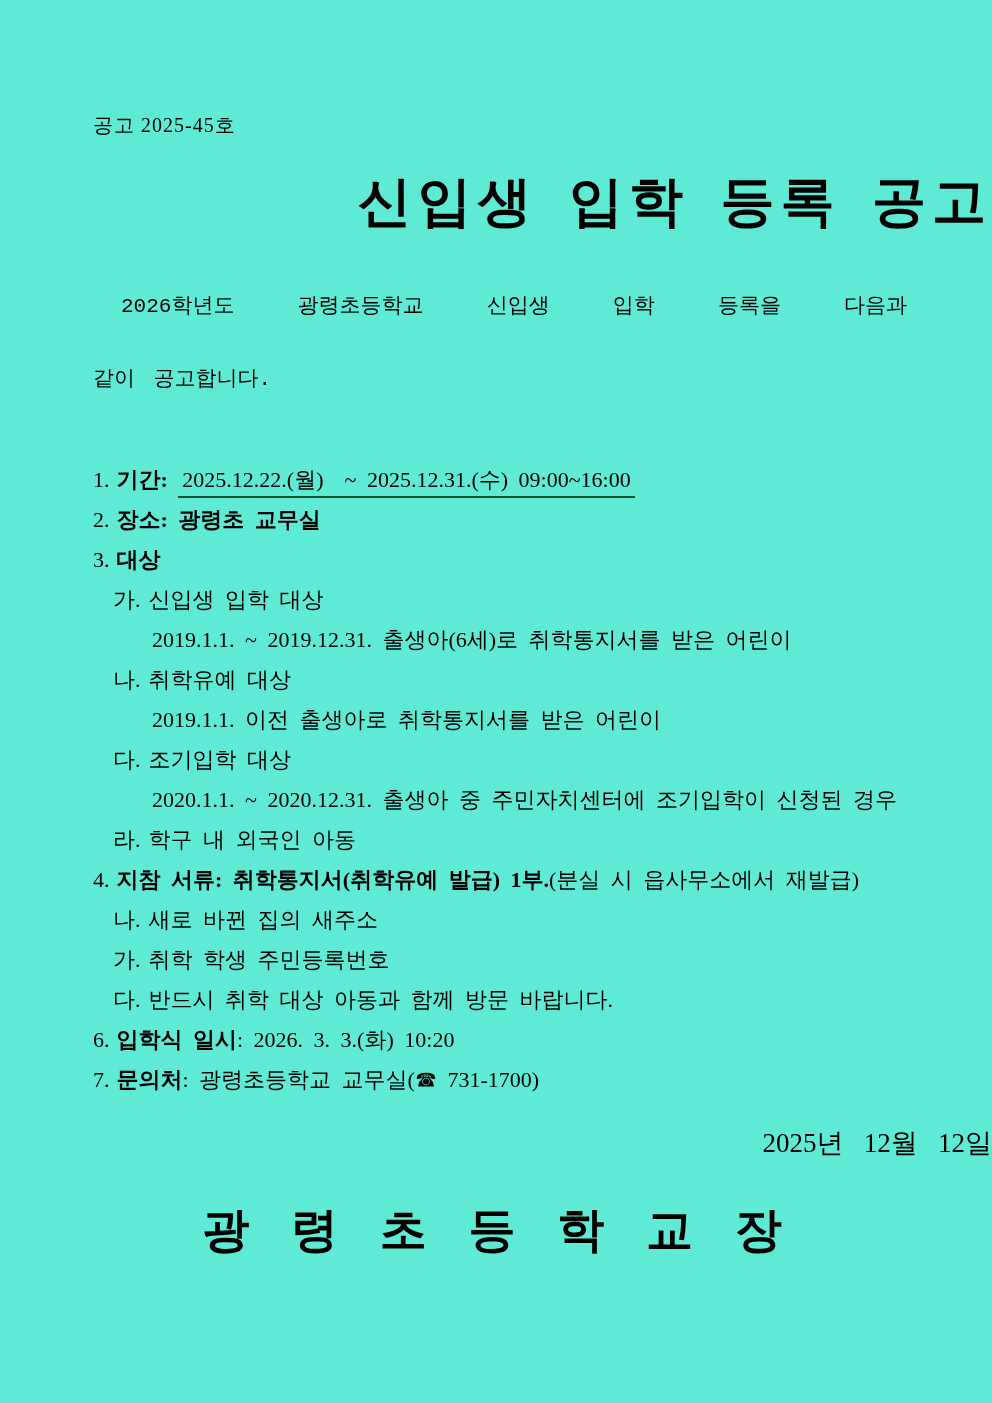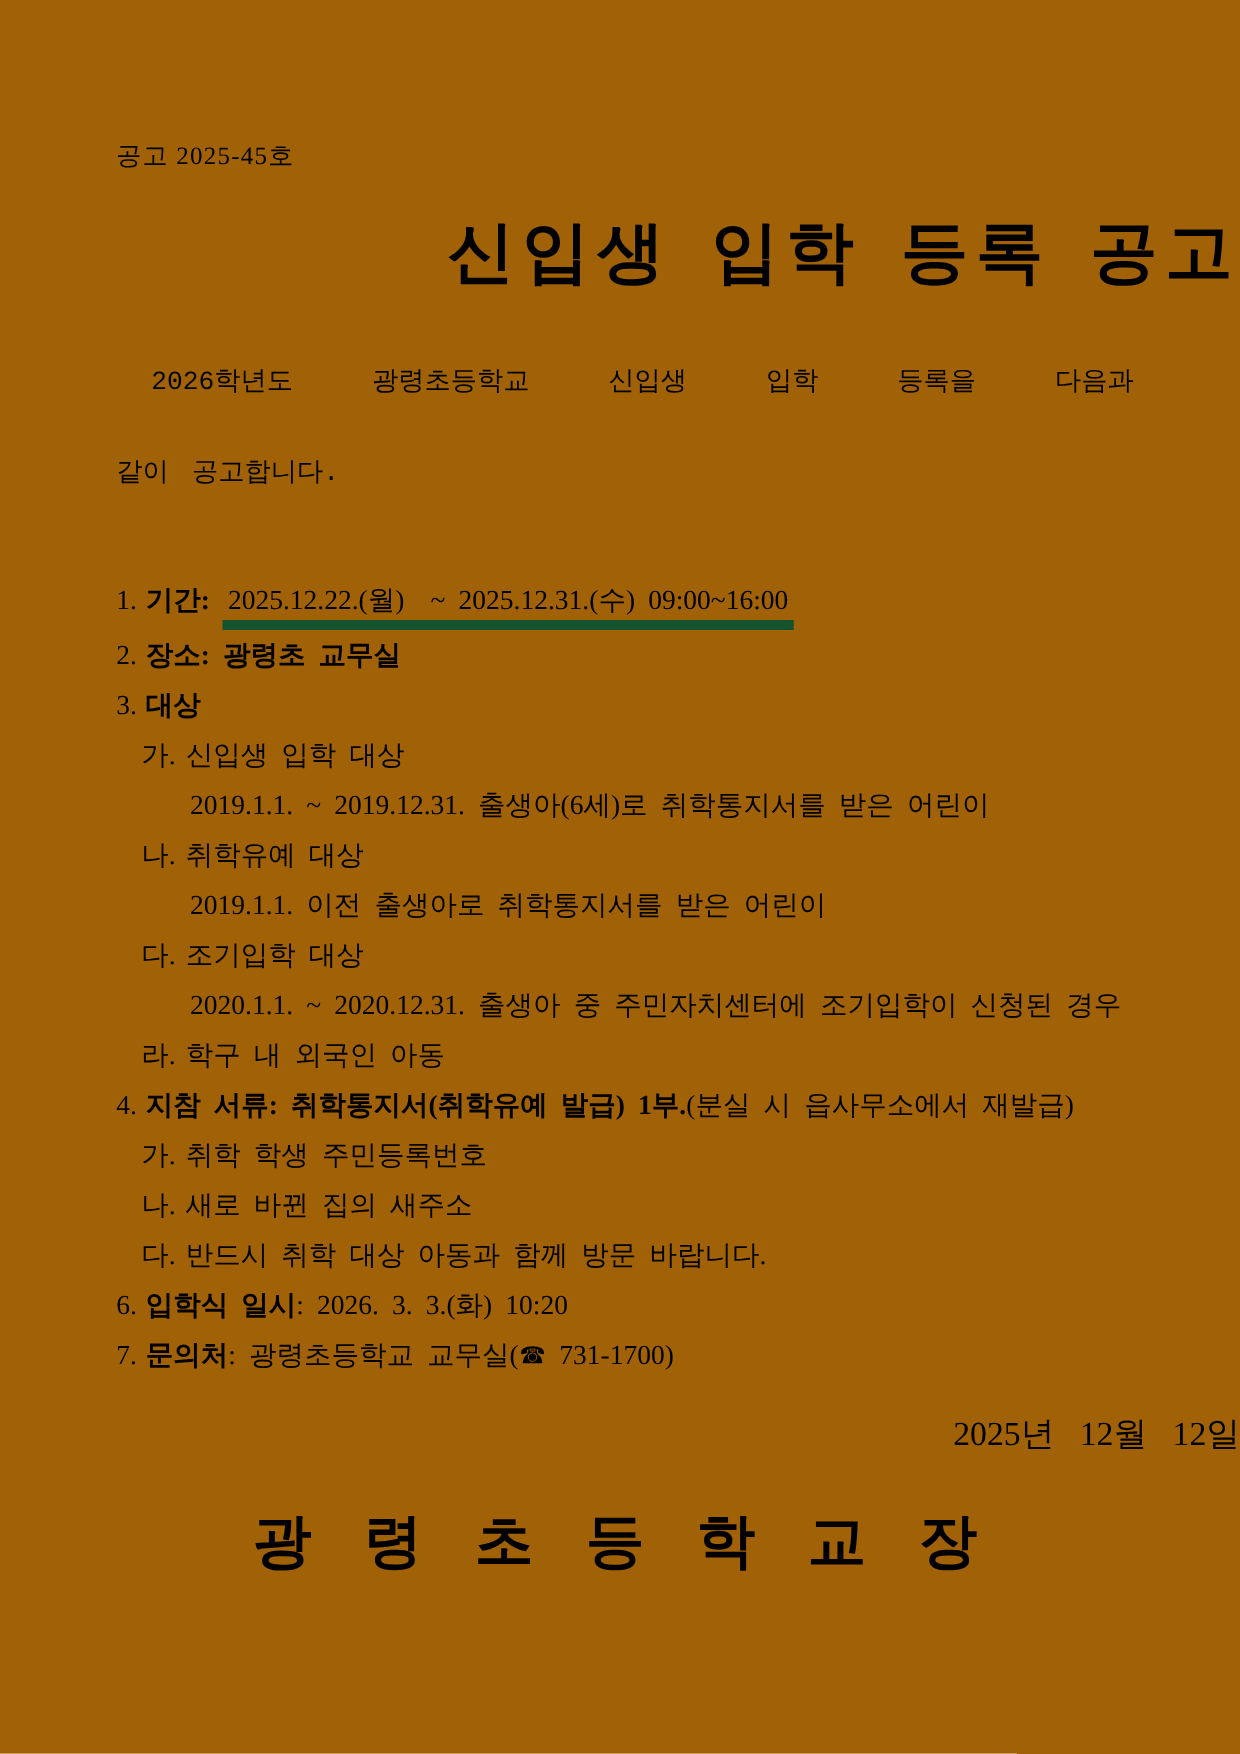--- a/index.html
+++ b/index.html
@@ -4,21 +4,21 @@
 <style>
   html, body {
     margin: 0;
     padding: 0;
     background: #ffffff;
   }
   .page {
     position: relative;
     width: 992px;
     height: 1403px;
-    background: #a16207;
+    background: #5eead4;
     color: #000000;
     font-family: "Liberation Serif", "DejaVu Serif", serif;
     overflow: hidden;
   }
   .notice-number {
     margin: 112px 0 0 93px;
     font-size: 20px;
     line-height: 26px;
     letter-spacing: 1px;
   }
@@ -59,21 +59,21 @@
     font-weight: bold;
   }
   .sub {
     padding-left: 20px;
   }
   .detail {
     padding-left: 59px;
   }
   .underlined {
     display: inline-block;
-    border-bottom: 8px solid #14532d;
+    border-bottom: 2px solid #14532d;
     line-height: 30px;
     padding: 0 4px 1px 4px;
     white-space: pre;
   }
   .marker {
     margin-right: 8px;
   }
   .footer-date {
     margin-top: 26px;
     text-align: right;
@@ -121,22 +121,22 @@
     <div class="line detail"><span>2019.1.1. 이전 출생아로 취학통지서를 받은 어린이</span></div>
 
     <div class="line sub"><span class="marker">다.</span><span>조기입학 대상</span></div>
     <div class="line detail"><span>2020.1.1. ~ 2020.12.31. 출생아 중 주민자치센터에 조기입학이 신청된 경우</span></div>
 
     <div class="line sub"><span class="marker">라.</span><span>학구 내 외국인 아동</span></div>
 
     <div class="line"><span class="num">4.</span><span class="bold">지참 서류: 취학통지서(취학유예 발급) 1부.</span><span>(분실 시 읍사무소에서 재발급)</span></div>
 
 
+    <div class="line sub"><span class="marker">나.</span><span>새로 바뀐 집의 새주소</span></div>
     <div class="line sub"><span class="marker">가.</span><span>취학 학생 주민등록번호</span></div>
-    <div class="line sub"><span class="marker">나.</span><span>새로 바뀐 집의 새주소</span></div>
     <div class="line sub"><span class="marker">다.</span><span>반드시 취학 대상 아동과 함께 방문 바랍니다.</span></div>
 
     <div class="line"><span class="num">6.</span><span class="bold">입학식 일시</span><span>: 2026. 3. 3.(화) 10:20</span></div>
 
     <div class="line"><span class="num">7.</span><span class="bold">문의처</span><span>: 광령초등학교 교무실(</span><span>☎</span><span> 731-1700)</span></div>
 
   </div>
 
   <div class="footer-date">2025년   12월   12일</div>
 

